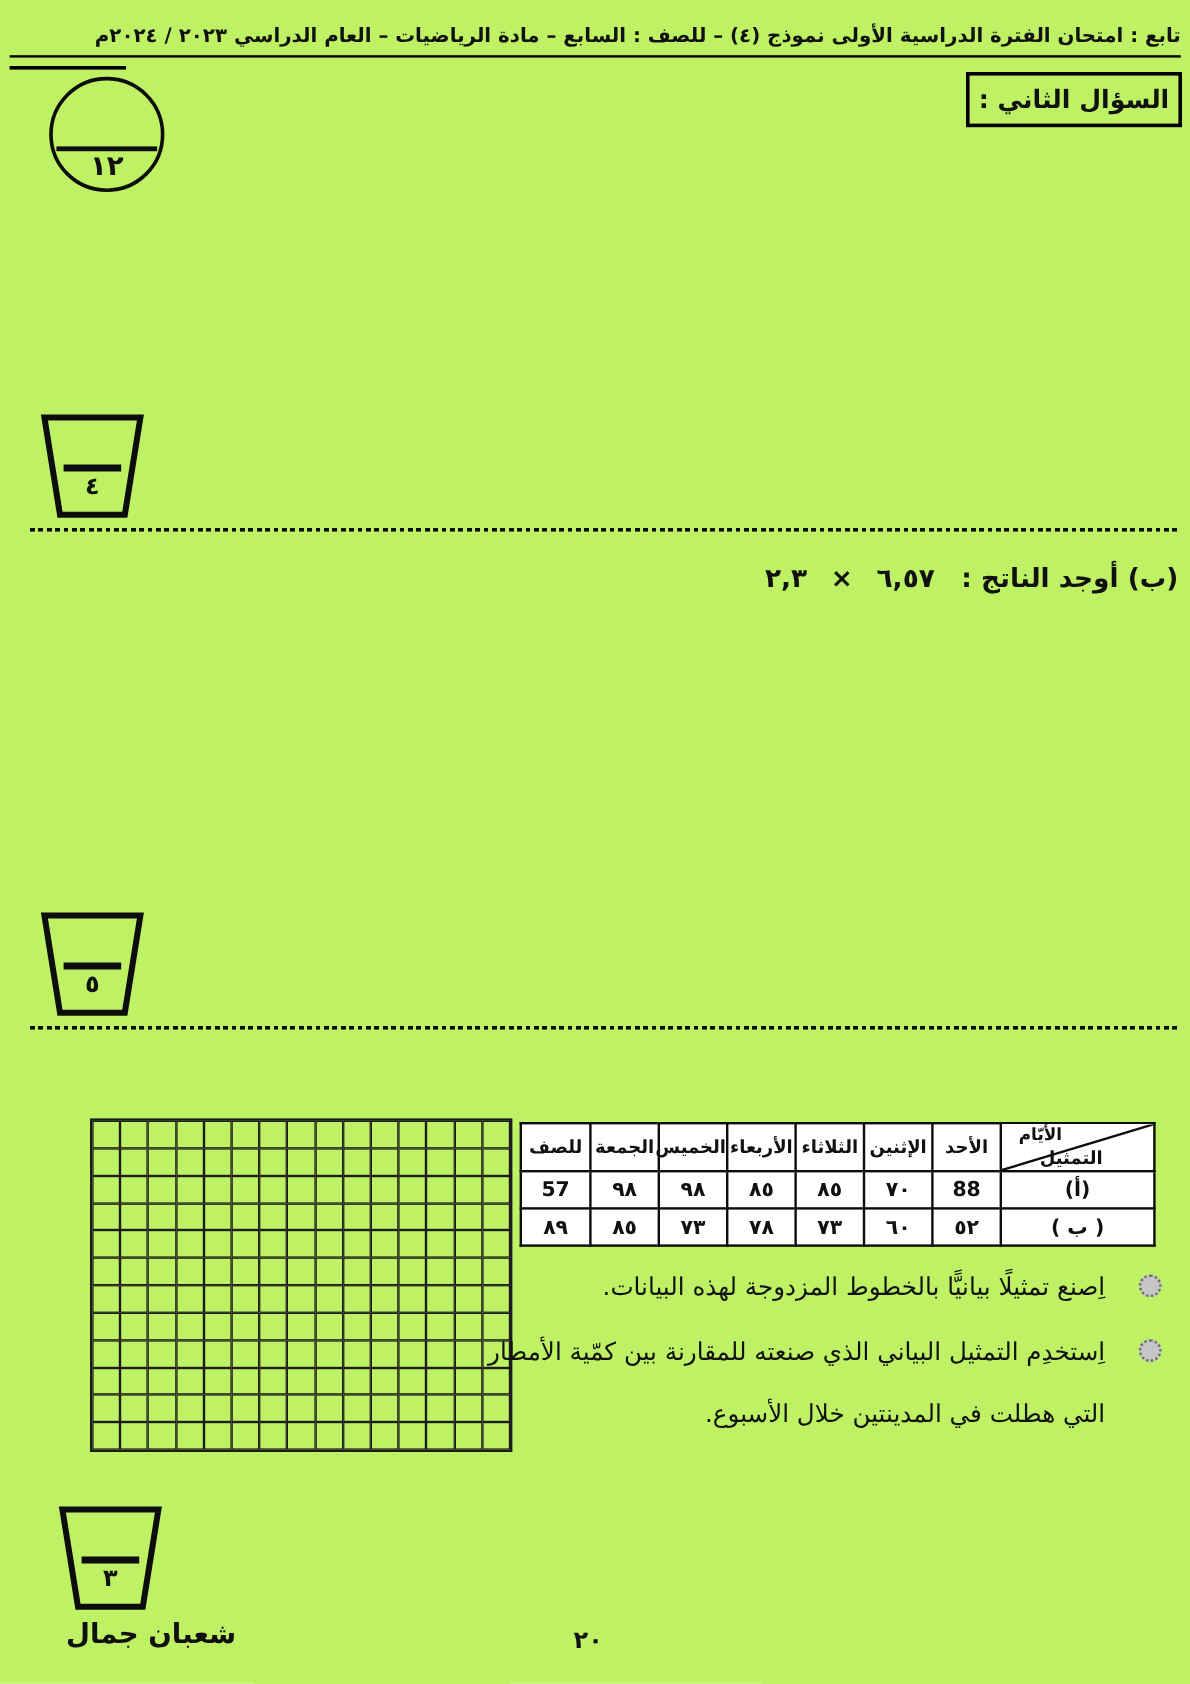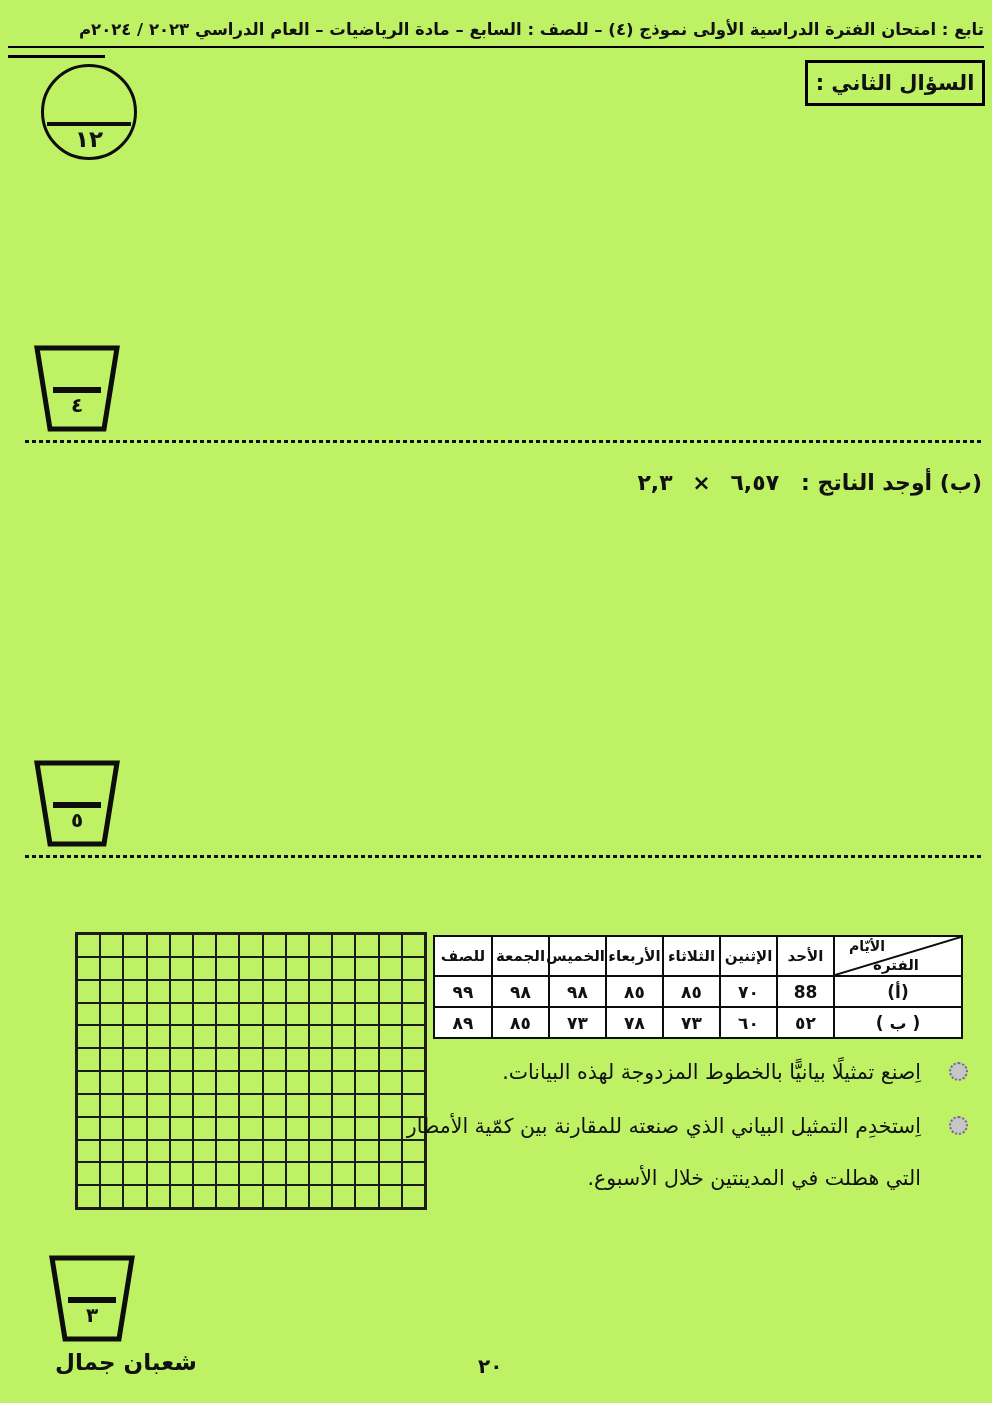--- a/index.html
+++ b/index.html
@@ -317,41 +317,41 @@
         <col style="width:57px">
         <col style="width:58px">
     </colgroup>
     <thead>
       <tr id="days-row">
         <th class="corner">
           <svg viewBox="0 0 100 100" preserveAspectRatio="none">
             <line x1="0" y1="100" x2="100" y2="0" stroke="#0d0d0d" stroke-width="2" vector-effect="non-scaling-stroke"></line>
           </svg>
           <span class="corner-days">الأيّام</span>
-          <span class="corner-city">الفترة</span>
+          <span class="corner-city">التمثيل</span>
         </th>
       <th>الأحد</th>
           <th>الإثنين</th>
           <th>الثلاثاء</th>
           <th>الأربعاء</th>
           <th>الخميس</th>
           <th>الجمعة</th>
           <th>للصف</th>
         </tr>
     </thead>
     <tbody id="rain-body">
         <tr>
           <td>(أ)</td>
           <td>88</td>
           <td>٧٠</td>
           <td>٨٥</td>
           <td>٨٥</td>
           <td>٩٨</td>
           <td>٩٨</td>
-          <td>٩٩</td>
+          <td>57</td>
         </tr>
         <tr>
           <td>( ب )</td>
           <td>٥٢</td>
           <td>٦٠</td>
           <td>٧٣</td>
           <td>٧٨</td>
           <td>٧٣</td>
           <td>٨٥</td>
           <td>٨٩</td>

